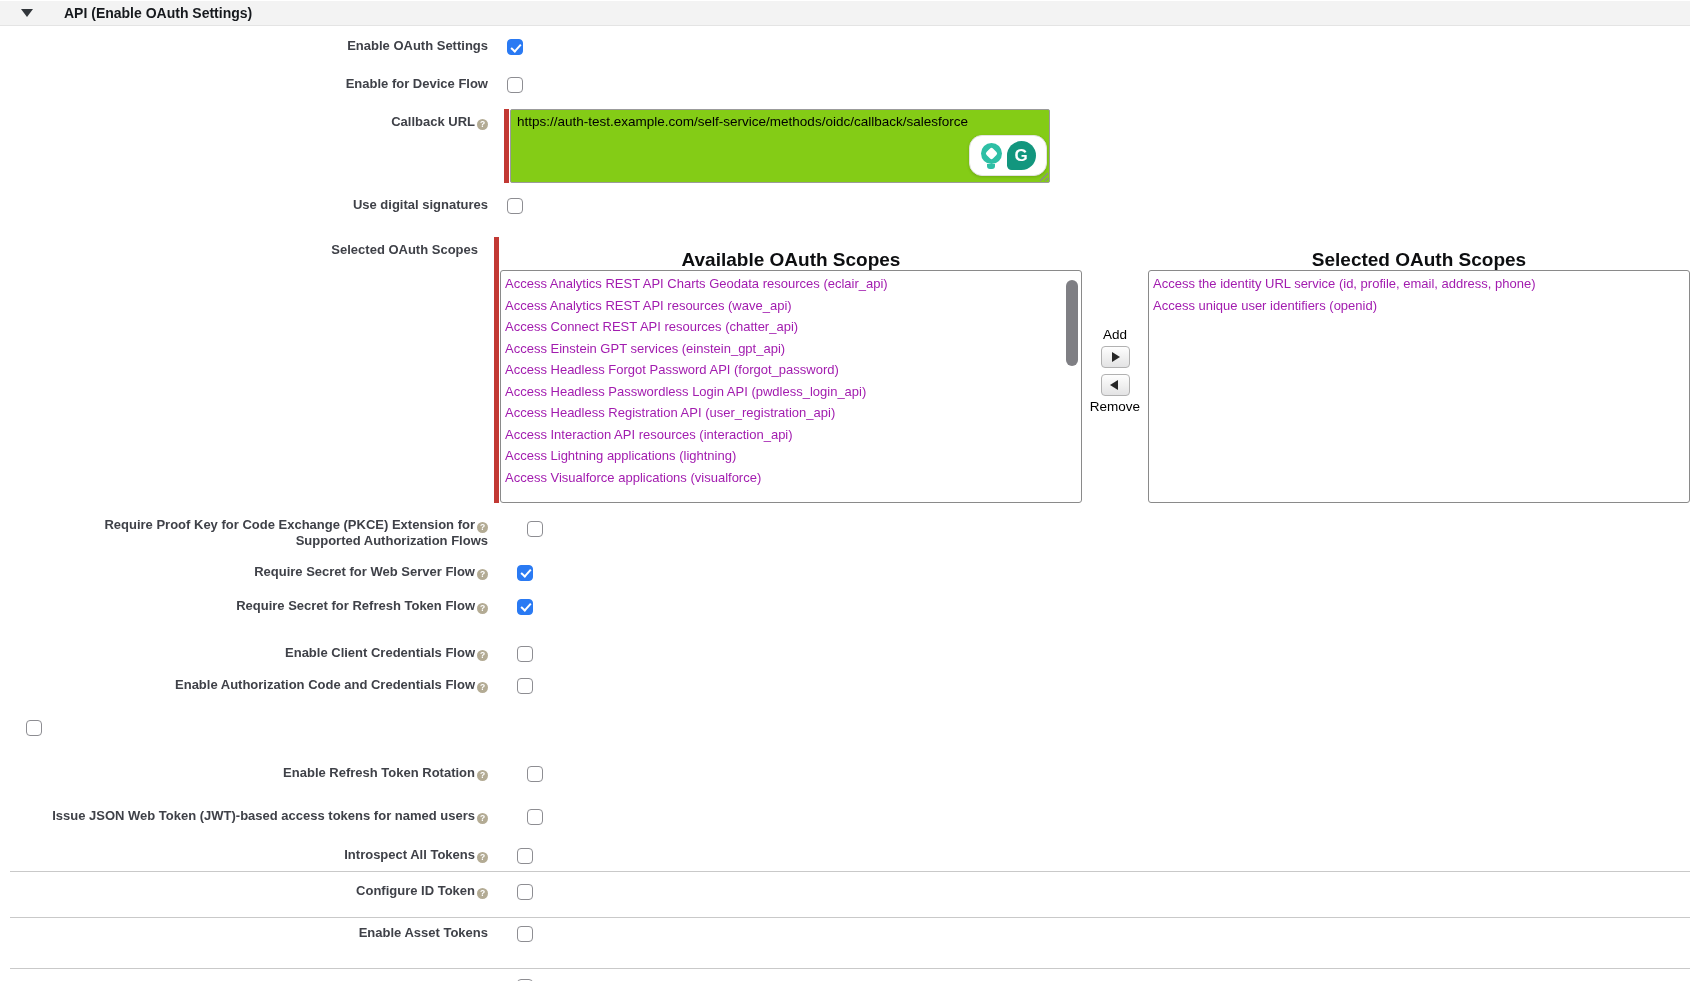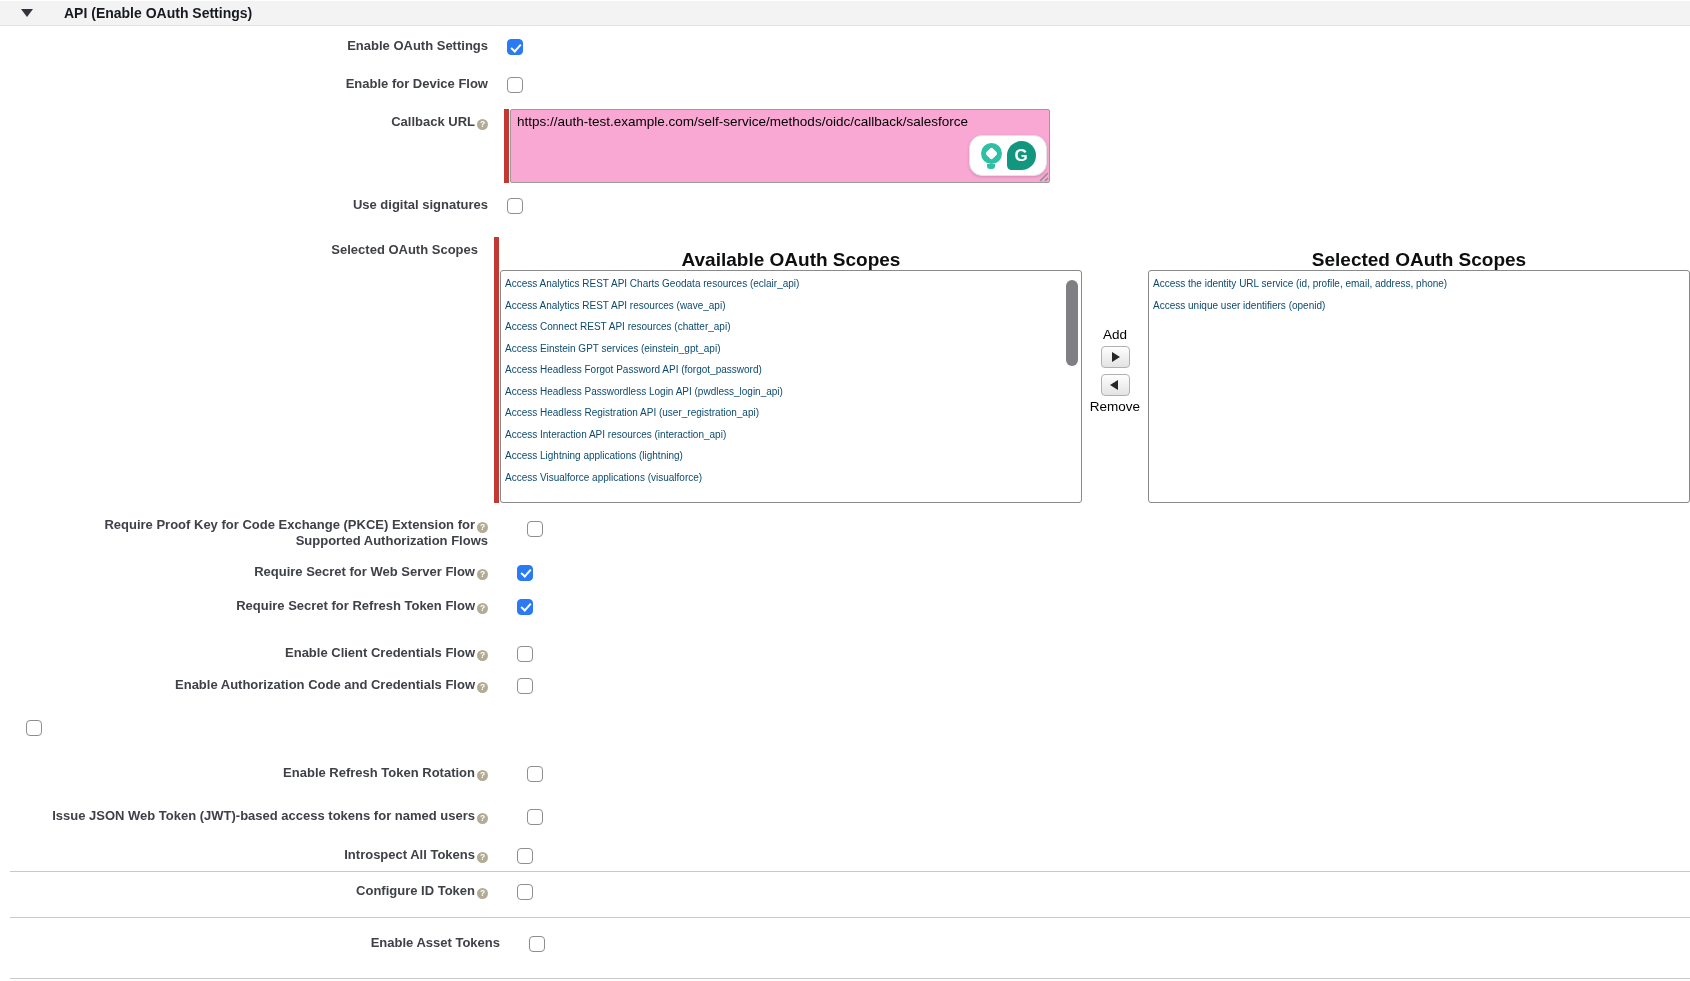--- a/index.html
+++ b/index.html
@@ -57,21 +57,21 @@
   .ctl-shift { margin-left:26px; }
   .ctl-req   { margin-left:3px; display:flex; align-items:stretch; }
   .req-bar   { width:5px; background:#c23934; margin-right:1px; flex:none; }
 
   
   .ta-wrap { position:relative; }
   textarea.callback {
     display:block; width:540px; height:74px;
     border:1px solid #9b9b9b; border-radius:2px;
     font-family:"Liberation Sans", sans-serif; font-size:13.5px; line-height:17px;
-    padding:3px 6px; resize:none; outline:none; color:#000; background:#f9a8d4;
+    padding:3px 6px; resize:none; outline:none; color:#000; background:#84cc16;
   }
   .gram-pill {
     position:absolute; right:3px; bottom:7px; width:78px; height:41px;
     background:#fff; border:1px solid #e3e3e3; border-radius:13px;
     box-shadow:0 1px 3px rgba(0,0,0,.16);
     display:flex; align-items:center; justify-content:center; gap:5px;
   }
   .bulb { display:flex; flex-direction:column; align-items:center; cursor:pointer; }
   .bulb-head { width:21px; height:21px; border-radius:50%; background:#2ebfa5; position:relative; }
   .bulb-head::after {
@@ -94,22 +94,22 @@
   .dl-spacer       { width:66px; }
   .dl-header.right { width:542px; }
   .dl-body { display:flex; }
   .listbox {
     border:1px solid #8a8a8a; border-radius:3px; background:#fff;
     height:233px; overflow:hidden; padding-top:2px; cursor:default;
   }
   .listbox.available { width:582px; position:relative; }
   .listbox.selected  { width:542px; }
   .list-item {
-    font-size:10px; line-height:21.5px; padding-left:4px;
-    white-space:nowrap; overflow:hidden; color:#0c4a6e;
+    font-size:13px; line-height:21.5px; padding-left:4px;
+    white-space:nowrap; overflow:hidden; color:#a21caf;
   }
   .scroll-thumb {
     position:absolute; top:9px; right:3px; width:12px; height:86px;
     background:#7f7f84; border-radius:7px;
   }
   .dl-mid {
     width:66px; display:flex; flex-direction:column; align-items:center;
     padding-top:57px; font-size:13.5px; color:#000;
   }
   .mid-label { line-height:16px; }
@@ -133,21 +133,21 @@
   .row-pkce               { margin-top:13px; }
   .row-secret_web         { margin-top:14px; }
   .row-secret_refresh     { margin-top:16px; }
   .row-client_creds       { margin-top:29px; }
   .row-auth_code_creds    { margin-top:14px; }
   .row-token_exchange     { margin-top:24px; }
   .row-refresh_rotation   { margin-top:28px; }
   .row-jwt_tokens         { margin-top:25px; }
   .row-introspect         { margin-top:21px; }
   .row-configure_id       { margin-top:10px; }
-  .row-asset_tokens       { margin-top:16px;padding-left:12px; }
+  .row-asset_tokens       { margin-top:6px; }
   .row-single_logout      { margin-top:8px; }
   .row-callback_url .label-cell { padding-top:5px; }
   .row-oauth_scopes .label-cell { padding-top:5px; }
   .row-pkce .checkbox           { margin-top:5px; }
   .div-after-introspect   { margin-top:7px; }
   .div-after-configure_id { margin-top:17px; }
   .div-after-asset_tokens { margin-top:26px; }
 </style>
 </head>
 <body>

